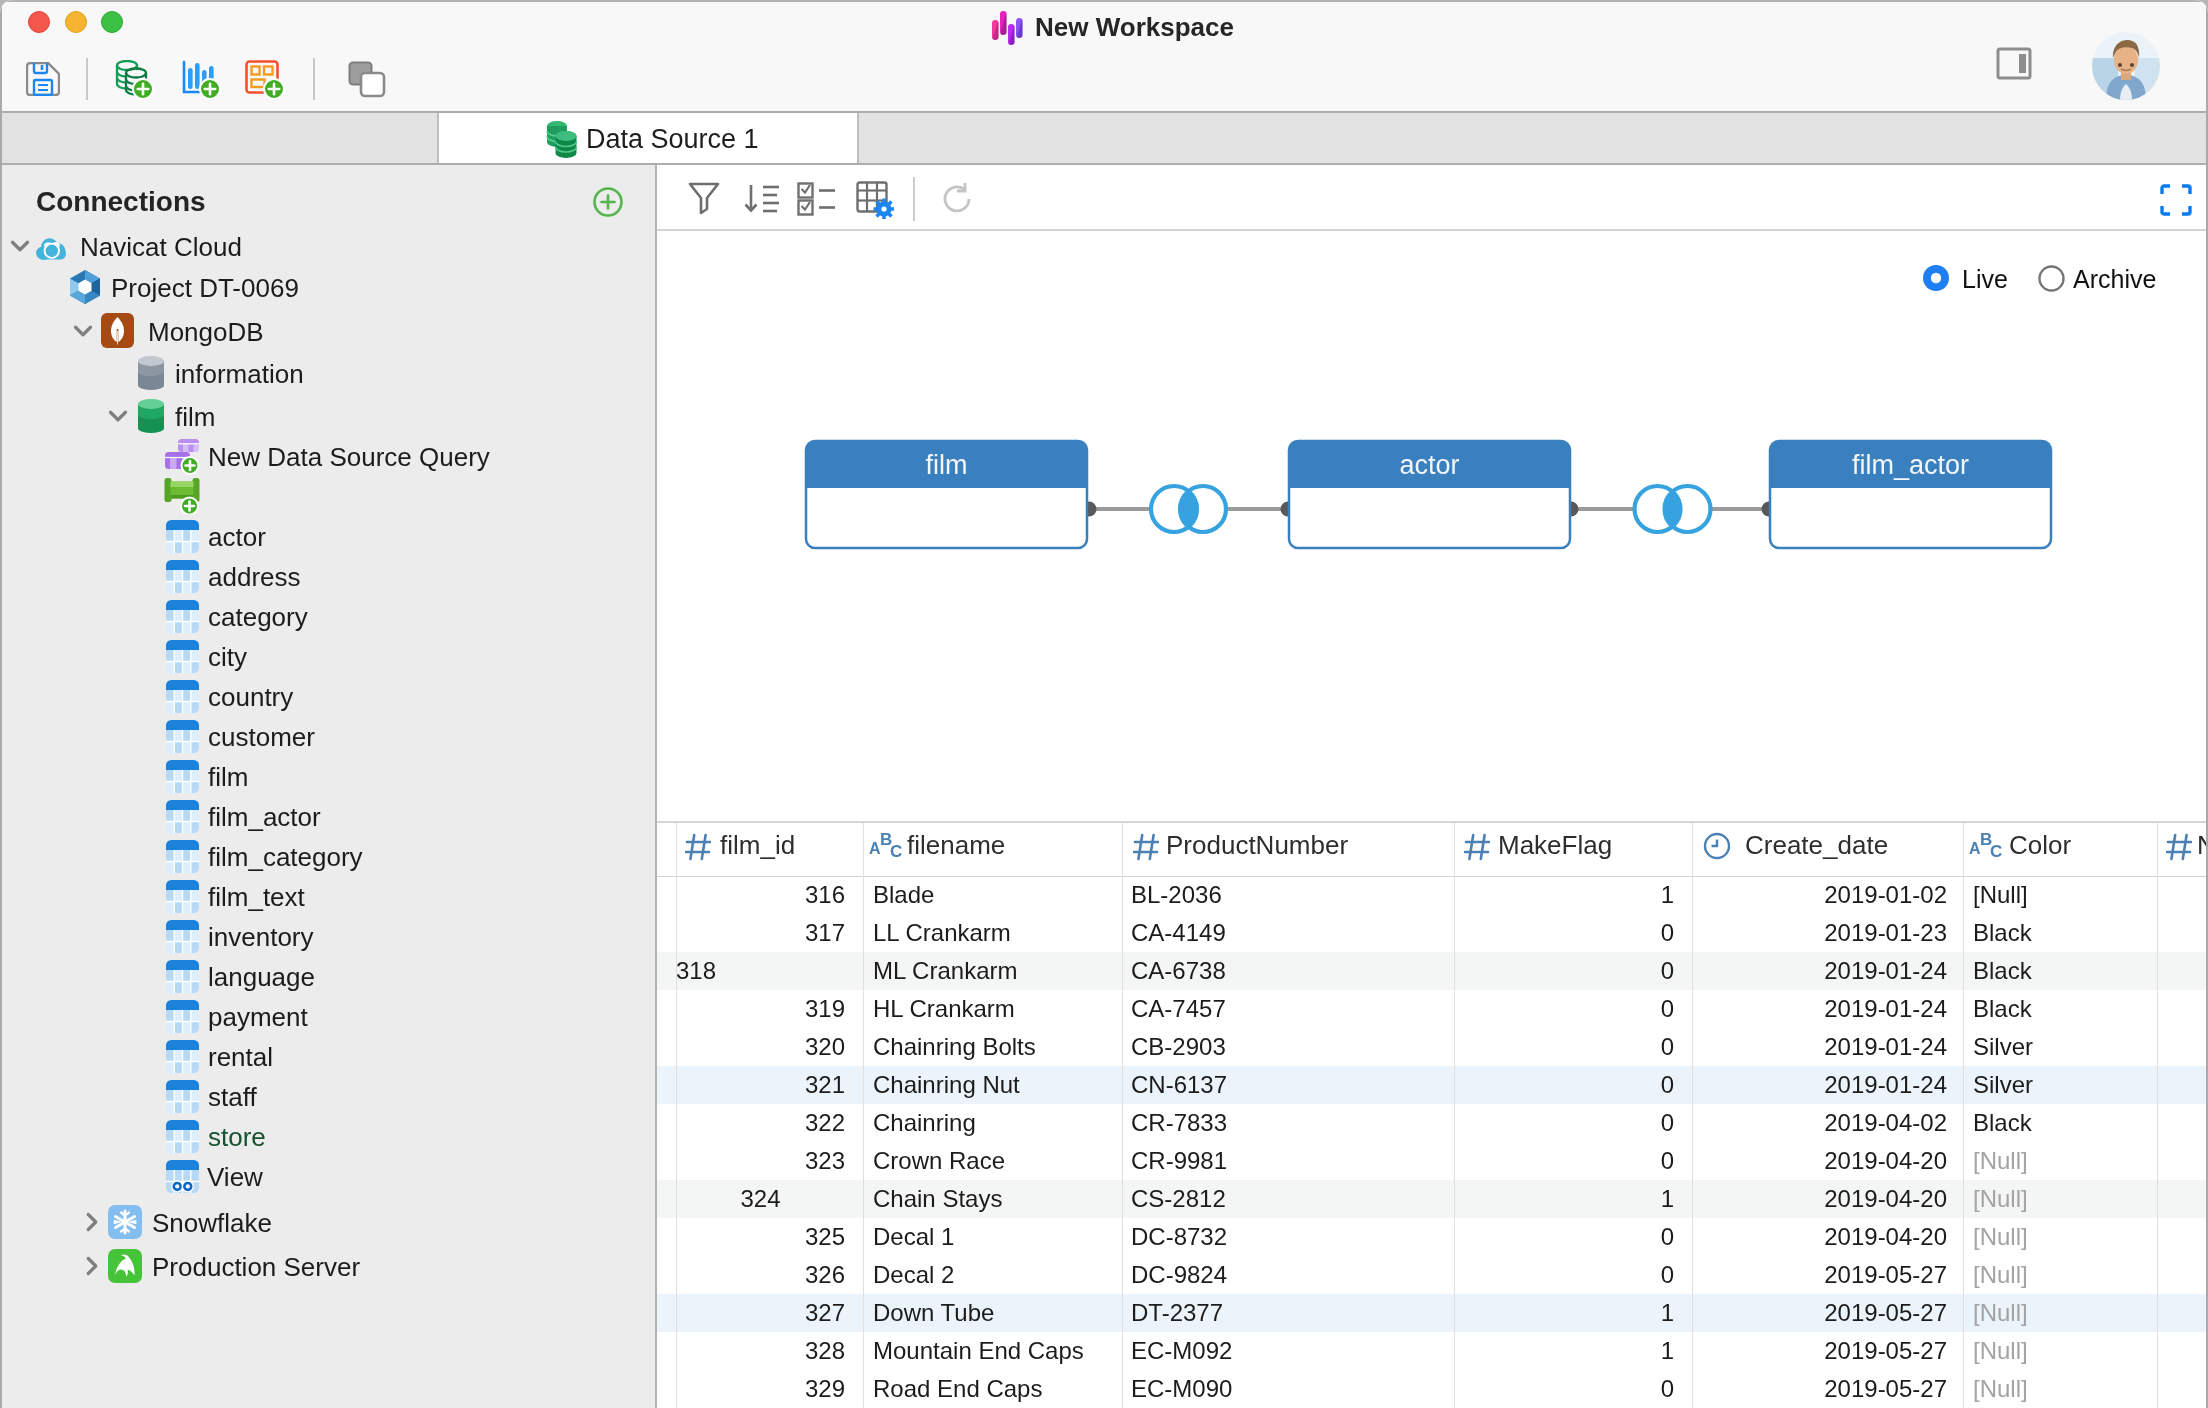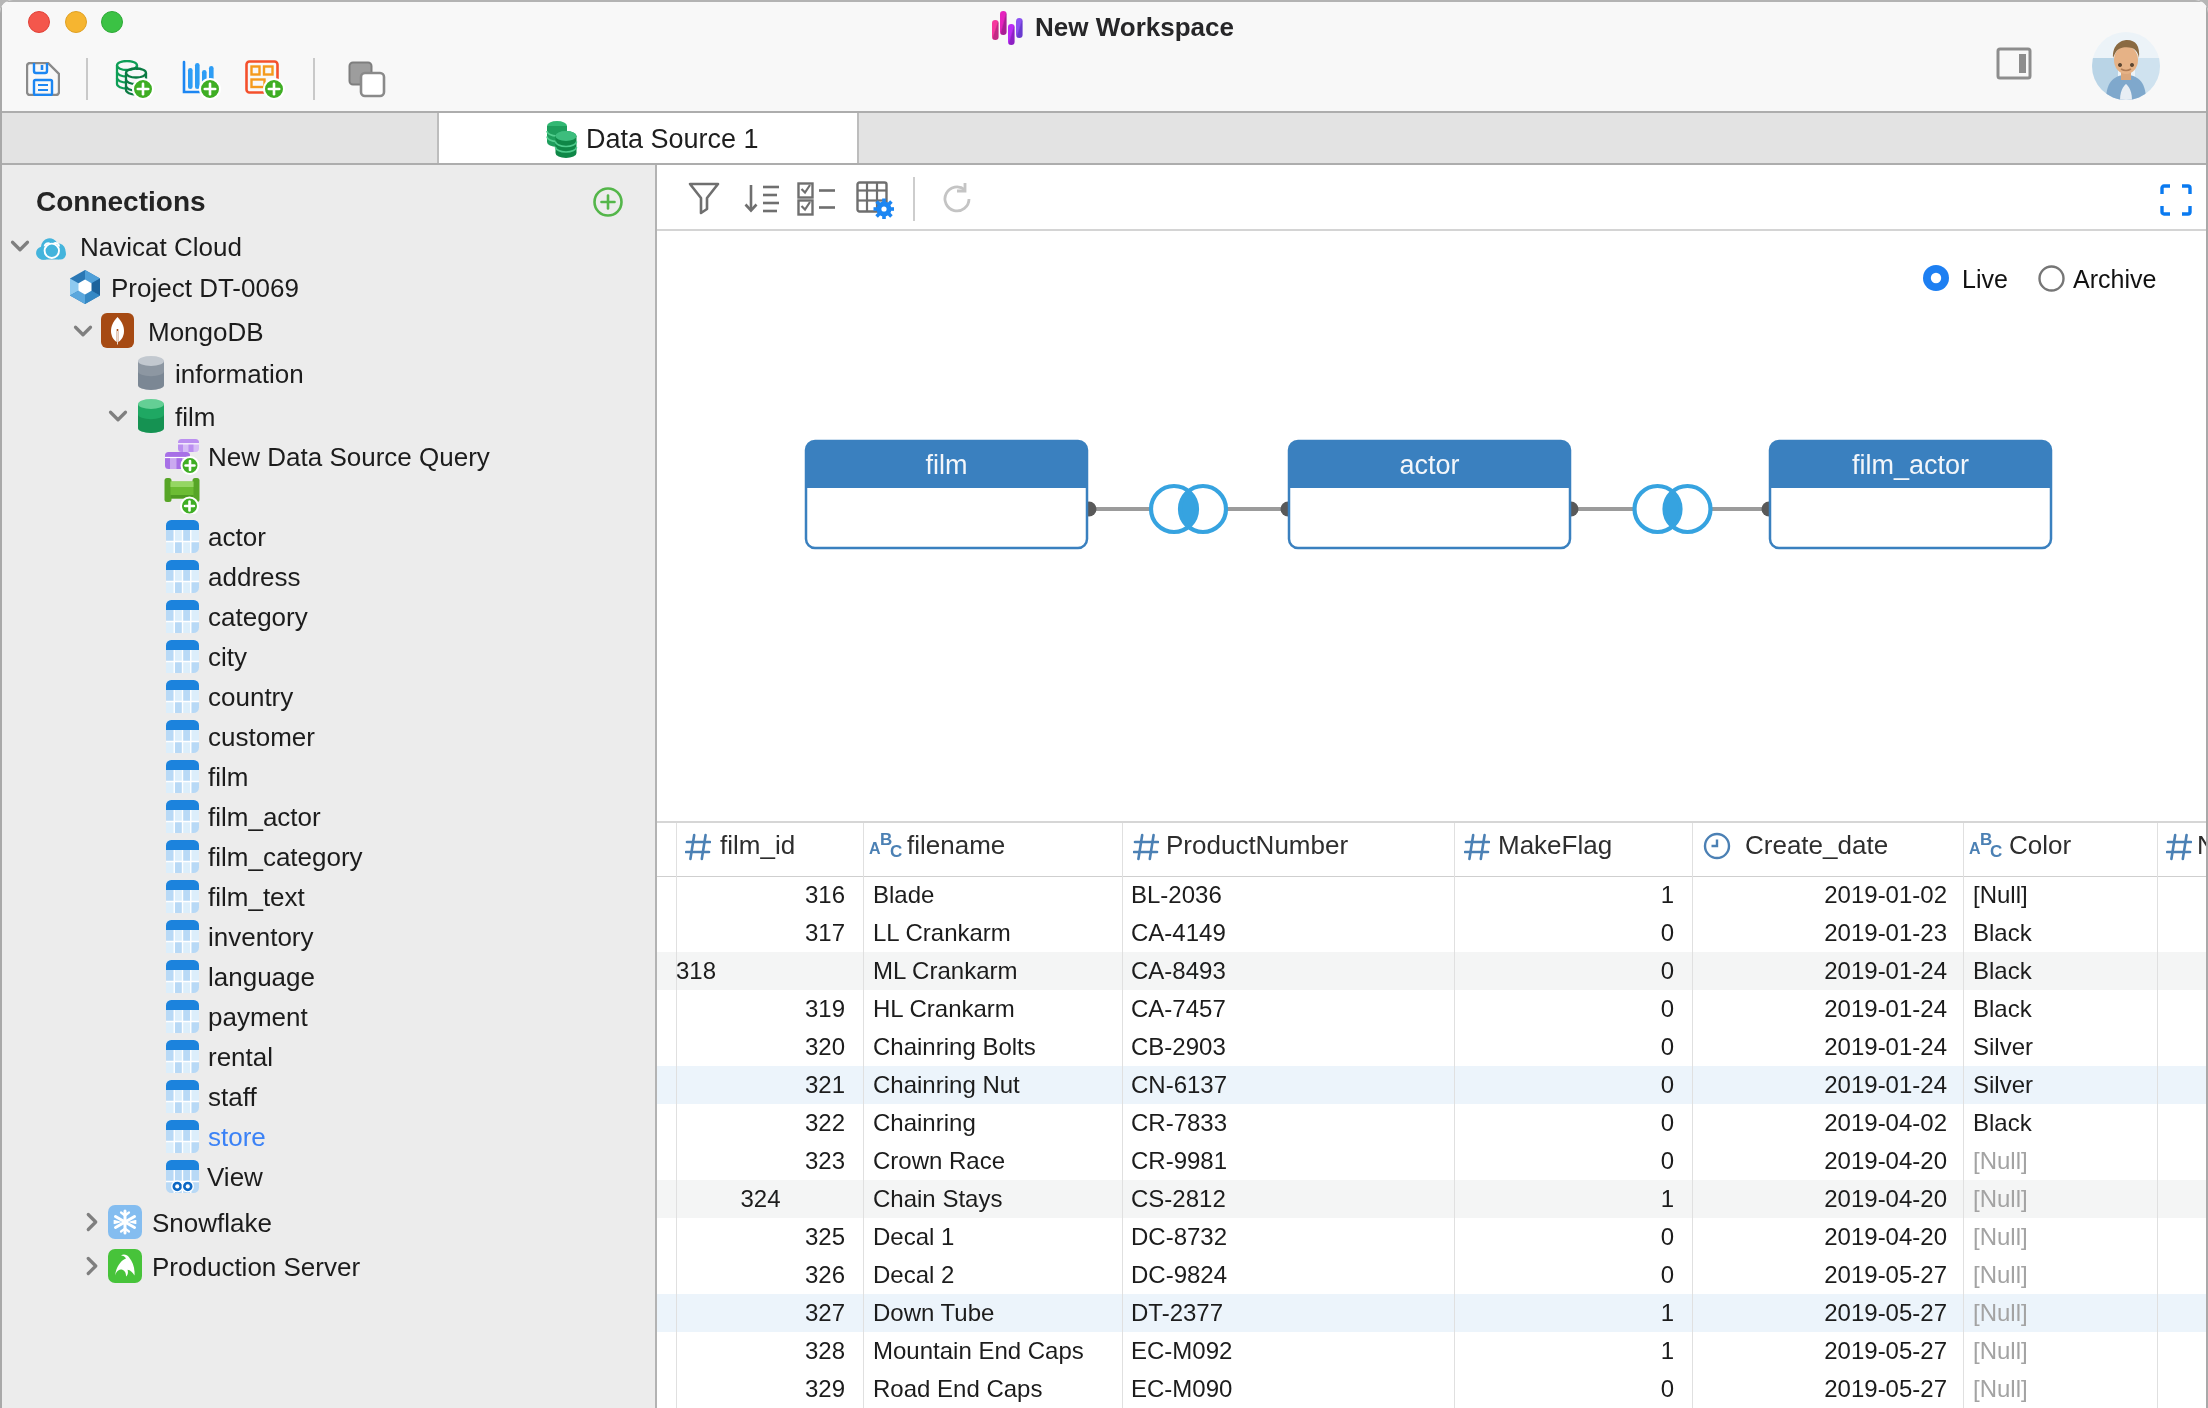--- a/index.html
+++ b/index.html
@@ -414,21 +414,21 @@
     <path d="M0,10 L0,5.5 a5.5,5.5 0 0 1 5.5,-5.5 L27.5,0 a5.5,5.5 0 0 1 5.5,5.5 L33,10 Z" fill="#1c83dd"></path>
     <rect x="8.25" y="10" width="8.25" height="11.5" fill="#dceefb"></rect>
     <rect x="24.75" y="10" width="8.25" height="11.5" fill="#dceefb"></rect>
     <rect x="0" y="21.5" width="8.25" height="11.5" fill="#dceefb"></rect>
     <rect x="16.5" y="21.5" width="8.25" height="11.5" fill="#dceefb"></rect>
     <line x1="0" y1="21.5" x2="33" y2="21.5" stroke="#fff" stroke-width="1.4"></line>
     <line x1="8.25" y1="10" x2="8.25" y2="33" stroke="#fff" stroke-width="1.4"></line>
     <line x1="16.5" y1="10" x2="16.5" y2="33" stroke="#fff" stroke-width="1.4"></line>
     <line x1="24.75" y1="10" x2="24.75" y2="33" stroke="#fff" stroke-width="1.4"></line>
     </svg>
-    <div class="t" style="left:208px;top:1122px;font-size:26px;color:#3b82f6">store</div>
+    <div class="t" style="left:208px;top:1122px;font-size:26px;color:#14532d">store</div>
     <svg style="position:absolute;left:166px;top:1160px" width="33" height="33" viewBox="0 0 33 33" xmlns="http://www.w3.org/2000/svg">
     <rect x="0" y="0" width="33" height="33" rx="5.5" fill="#b8d9f6"></rect>
     <path d="M0,10 L0,5.5 a5.5,5.5 0 0 1 5.5,-5.5 L27.5,0 a5.5,5.5 0 0 1 5.5,5.5 L33,10 Z" fill="#1c83dd"></path>
     <line x1="8.25" y1="10" x2="8.25" y2="33" stroke="#fff" stroke-width="1.4"></line>
     <line x1="16.5" y1="10" x2="16.5" y2="33" stroke="#fff" stroke-width="1.4"></line>
     <line x1="24.75" y1="10" x2="24.75" y2="33" stroke="#fff" stroke-width="1.4"></line>
     <line x1="0" y1="21.5" x2="33" y2="21.5" stroke="#fff" stroke-width="1.4"></line>
     <circle cx="11.22" cy="26.400000000000002" r="5.445" fill="#0d68c4" stroke="#fff" stroke-width="1.4"></circle>
     <circle cx="21.78" cy="26.400000000000002" r="5.445" fill="#0d68c4" stroke="#fff" stroke-width="1.4"></circle>
     <circle cx="11.22" cy="26.400000000000002" r="2.046" fill="#fff"></circle>
@@ -634,21 +634,21 @@
     <div class="t" style="left:1692px;top:881px;width:255px;text-align:right;font-size:24px;color:#1c1c1c">2019-01-02</div>
     <div class="t" style="left:1973px;top:881px;font-size:24px;color:#1c1c1c">[Null]</div>
     <div class="t" style="left:676px;top:919px;width:169px;text-align:right;font-size:24px;color:#1c1c1c">317</div>
     <div class="t" style="left:873px;top:919px;font-size:24px;color:#1c1c1c">LL Crankarm</div>
     <div class="t" style="left:1131px;top:919px;font-size:24px;color:#1c1c1c">CA-4149</div>
     <div class="t" style="left:1454px;top:919px;width:220px;text-align:right;font-size:24px;color:#1c1c1c">0</div>
     <div class="t" style="left:1692px;top:919px;width:255px;text-align:right;font-size:24px;color:#1c1c1c">2019-01-23</div>
     <div class="t" style="left:1973px;top:919px;font-size:24px;color:#1c1c1c">Black</div>
     <div class="t" style="left:676px;top:957px;width:169px;text-align:left;font-size:24px;color:#1c1c1c">318</div>
     <div class="t" style="left:873px;top:957px;font-size:24px;color:#1c1c1c">ML Crankarm</div>
-    <div class="t" style="left:1131px;top:957px;font-size:24px;color:#1c1c1c">CA-8493</div>
+    <div class="t" style="left:1131px;top:957px;font-size:24px;color:#1c1c1c">CA-6738</div>
     <div class="t" style="left:1454px;top:957px;width:220px;text-align:right;font-size:24px;color:#1c1c1c">0</div>
     <div class="t" style="left:1692px;top:957px;width:255px;text-align:right;font-size:24px;color:#1c1c1c">2019-01-24</div>
     <div class="t" style="left:1973px;top:957px;font-size:24px;color:#1c1c1c">Black</div>
     <div class="t" style="left:676px;top:995px;width:169px;text-align:right;font-size:24px;color:#1c1c1c">319</div>
     <div class="t" style="left:873px;top:995px;font-size:24px;color:#1c1c1c">HL Crankarm</div>
     <div class="t" style="left:1131px;top:995px;font-size:24px;color:#1c1c1c">CA-7457</div>
     <div class="t" style="left:1454px;top:995px;width:220px;text-align:right;font-size:24px;color:#1c1c1c">0</div>
     <div class="t" style="left:1692px;top:995px;width:255px;text-align:right;font-size:24px;color:#1c1c1c">2019-01-24</div>
     <div class="t" style="left:1973px;top:995px;font-size:24px;color:#1c1c1c">Black</div>
     <div class="t" style="left:676px;top:1033px;width:169px;text-align:right;font-size:24px;color:#1c1c1c">320</div>

